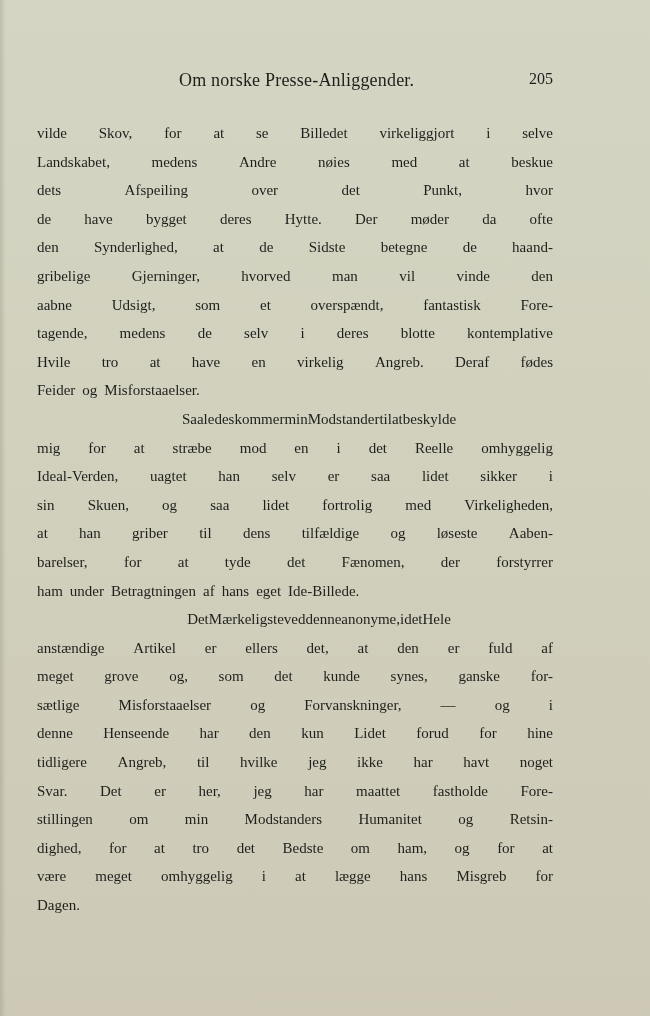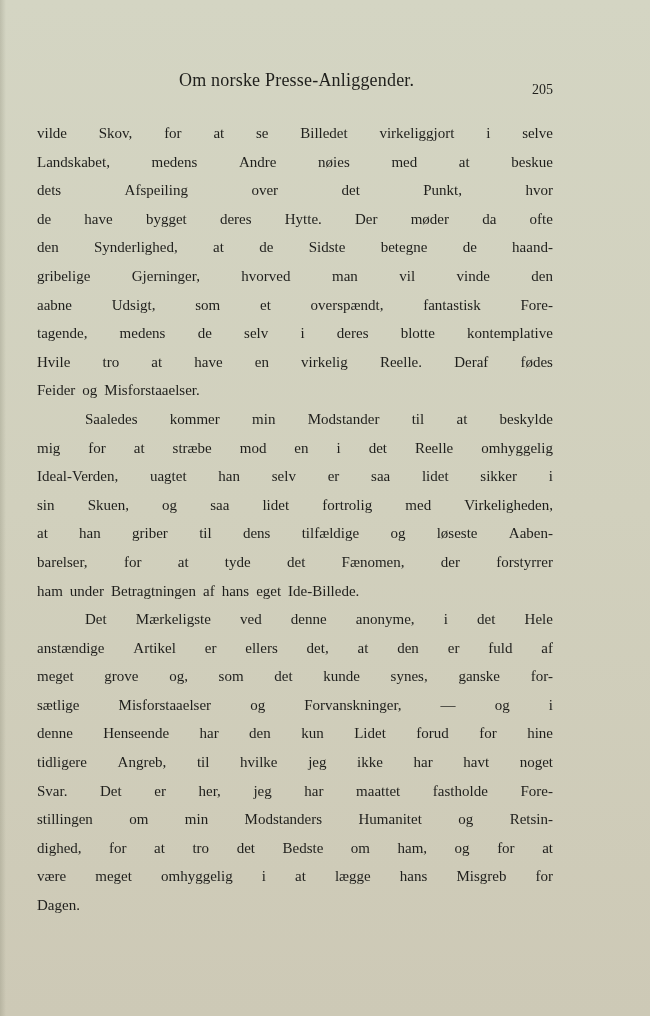--- a/index.html
+++ b/index.html
@@ -15,34 +15,34 @@
     background: linear-gradient(90deg, rgba(120,120,100,0.25), rgba(0,0,0,0));
   }
   .header {
     position: absolute; top: 70px; left: 37px; width: 516px; height: 30px;
   }
   .header .title {
     position: absolute; left: 128px; top: 0;
     font-size: 18px; letter-spacing: 0.2px; margin-left: 14px;
   }
   .header .pagenum {
-    position: absolute; right: 0; top: 12px;
-    font-size: 14px;
+    position: absolute; right: 0; top: 0;
+    font-size: 16px;
   }
   .body-text {
     position: absolute; left: 37px; top: 119px; width: 516px;
   }
   .line {
     height: 28.6px; line-height: 28.6px;
     font-size: 15px;
     text-align: justify; text-align-last: justify;
     white-space: nowrap; overflow: visible;
     display: flex; justify-content: space-between;
   }
-  .line.indent { padding-left: 48px; }
+  .line.indent { padding-left: 48px; justify-content: center; }
   .line.last { justify-content: flex-start; align-items: flex-end; }
   .line.last .w { margin-right: 7px; }
 </style>
 </head>
 <body>
 
 <div class="page-edge"></div>
 
 <div class="header">
   <span class="title">Om norske Presse-Anliggender.</span>
@@ -128,21 +128,21 @@
         <span class="w">blotte</span>
         <span class="w">kontemplative</span>
       </div>
       <div class="line">
         <span class="w">Hvile</span>
         <span class="w">tro</span>
         <span class="w">at</span>
         <span class="w">have</span>
         <span class="w">en</span>
         <span class="w">virkelig</span>
-        <span class="w">Reelle.</span>
+        <span class="w">Angreb.</span>
         <span class="w">Deraf</span>
         <span class="w">fødes</span>
       </div>
       <div class="line last">
         <span class="w">Feider</span>
         <span class="w">og</span>
         <span class="w">Misforstaaelser.</span>
       </div>
     </div>
     <div>

